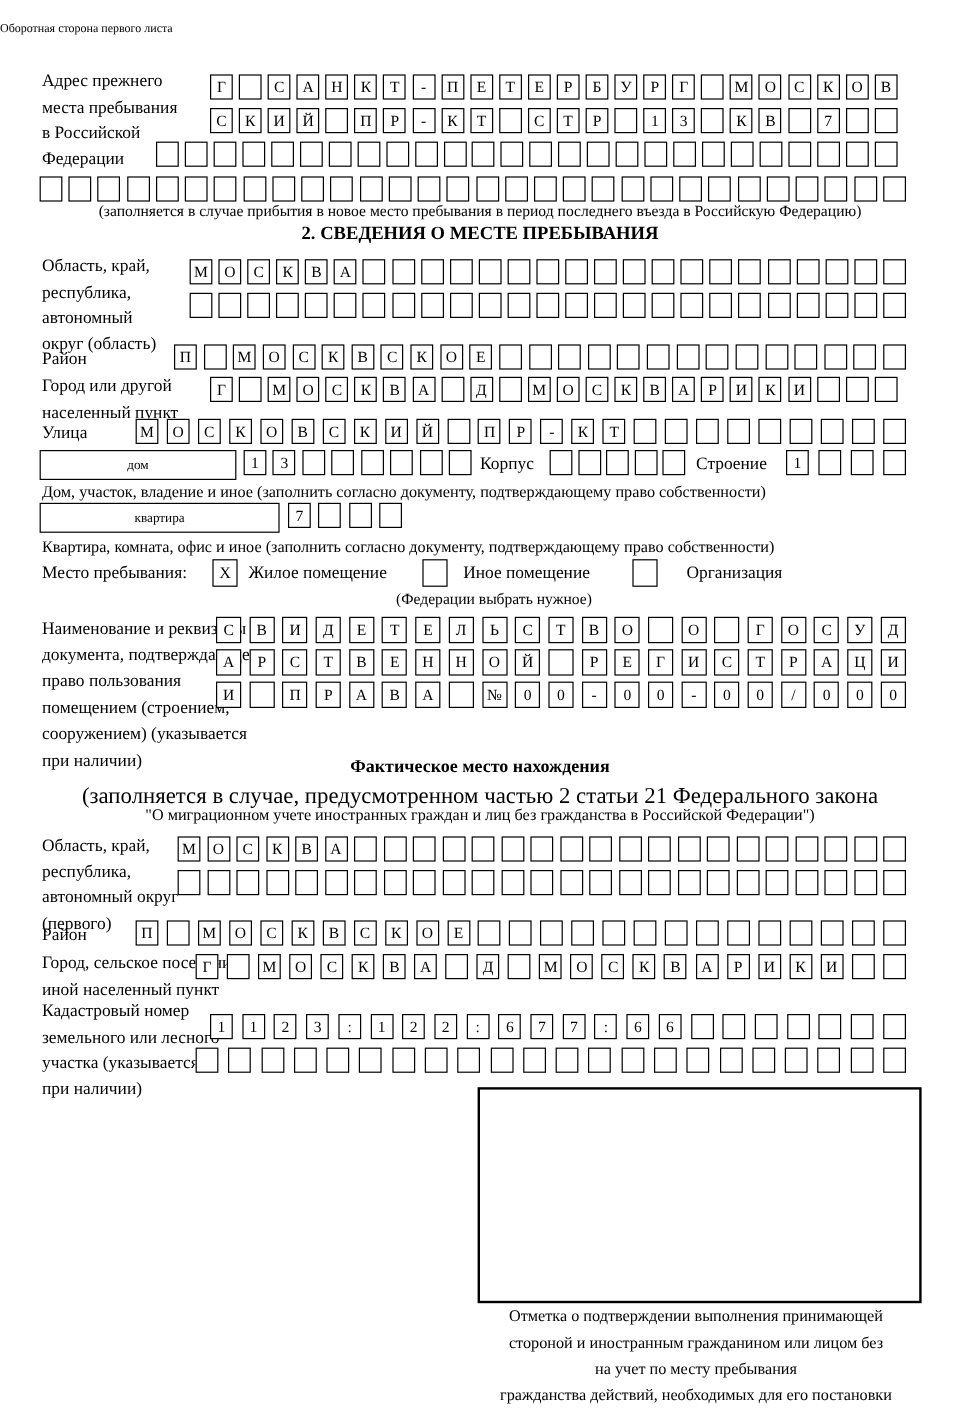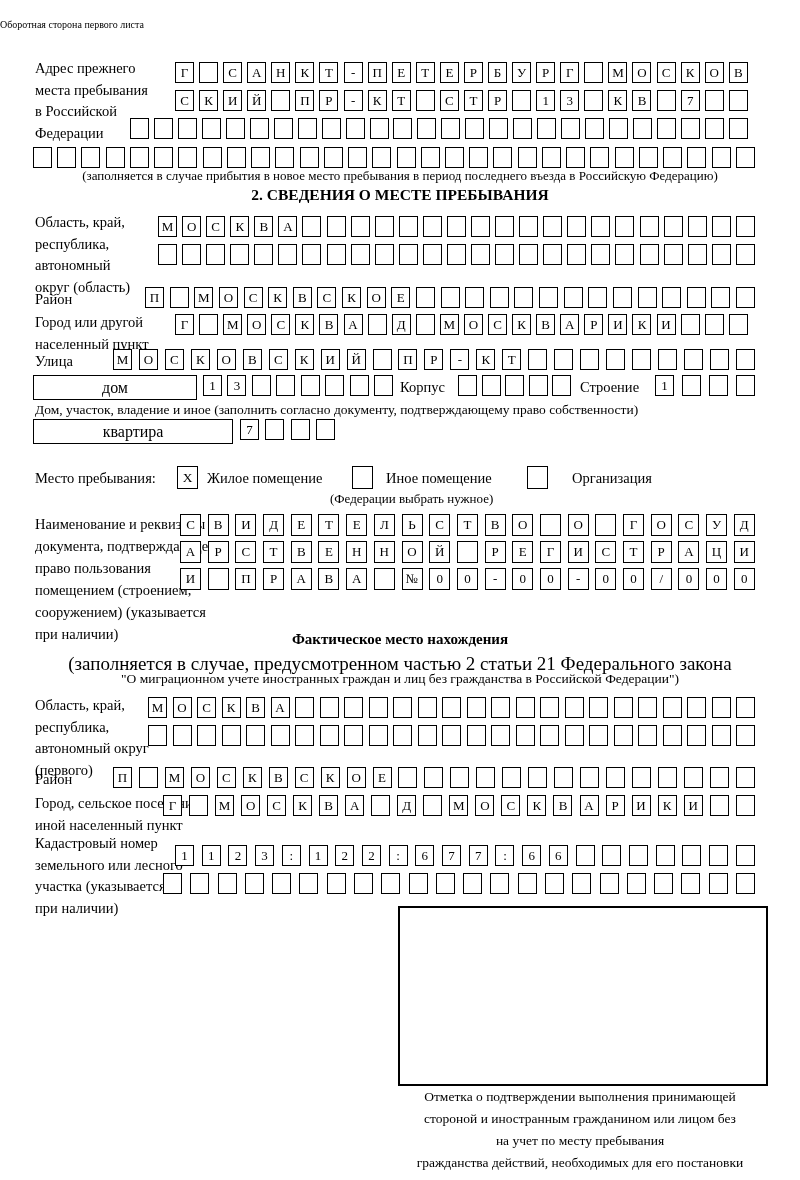--- a/index.html
+++ b/index.html
@@ -9,21 +9,21 @@
   .lbl{position:absolute;font-size:14.5px;line-height:21.5px;white-space:nowrap;}
   .lbl div{white-space:nowrap;}
   .cap{position:absolute;font-size:13px;white-space:nowrap;}
   .center{left:0;width:800px;text-align:center;}
   .bold{font-weight:bold;}
   .cellrow{position:absolute;display:flex;justify-content:space-between;}
   .cell{box-sizing:border-box;flex:0 0 auto;width:19px;height:21px;border:1.7px solid #000;
         display:flex;align-items:center;justify-content:center;font-size:13px;background:#fff;}
   .c21 .cell{width:21px;height:22px;}
   .wbox{box-sizing:border-box;position:absolute;height:25px;border:1.7px solid #000;
-        display:flex;align-items:center;justify-content:center;font-size:16px;background:#fff;}
+        display:flex;align-items:center;justify-content:center;font-size:11px;background:#fff;}
   .chk{box-sizing:border-box;position:absolute;width:21px;height:23px;border:1.7px solid #000;
         display:flex;align-items:center;justify-content:center;font-size:13.5px;background:#fff;}
   .bigbox{position:absolute;border:2px solid #000;background:#fff;}
 </style>
 </head>
 <body>
 
 <div class="page">
 
   <div class="cap" style="top:19px;left:0;width:745px;text-align:left;font-size:10px">Оборотная сторона первого листа</div>
@@ -336,20 +336,21 @@
     <div class="wbox" style="left:0;top:0;width:200px">
       <span>квартира</span>
     </div>
     <div class="cellrow" style="left:207px;top:0;width:95px">
         <span class="cell">7</span>
         <span class="cell"></span>
         <span class="cell"></span>
         <span class="cell"></span>
       </div>
   </div>
+  <div class="cap" style="left:35px;top:448px;font-size:13.5px">Квартира, комната, офис и иное (заполнить согласно документу, подтверждающему право собственности)</div>
 
   <div class="abs" style="left:0;top:466px;width:800px;height:26px">
     <div class="lbl" style="left:35px;top:2px">Место пребывания:</div>
     <div class="chk" style="left:177px;top:0">X</div>
     <div class="lbl" style="left:207px;top:2px">Жилое помещение</div>
     <div class="chk" style="left:352px;top:0"></div>
     <div class="lbl" style="left:386px;top:2px">Иное помещение</div>
     <div class="chk" style="left:527px;top:0"></div>
     <div class="lbl" style="left:572px;top:2px">Организация</div>
   </div>

